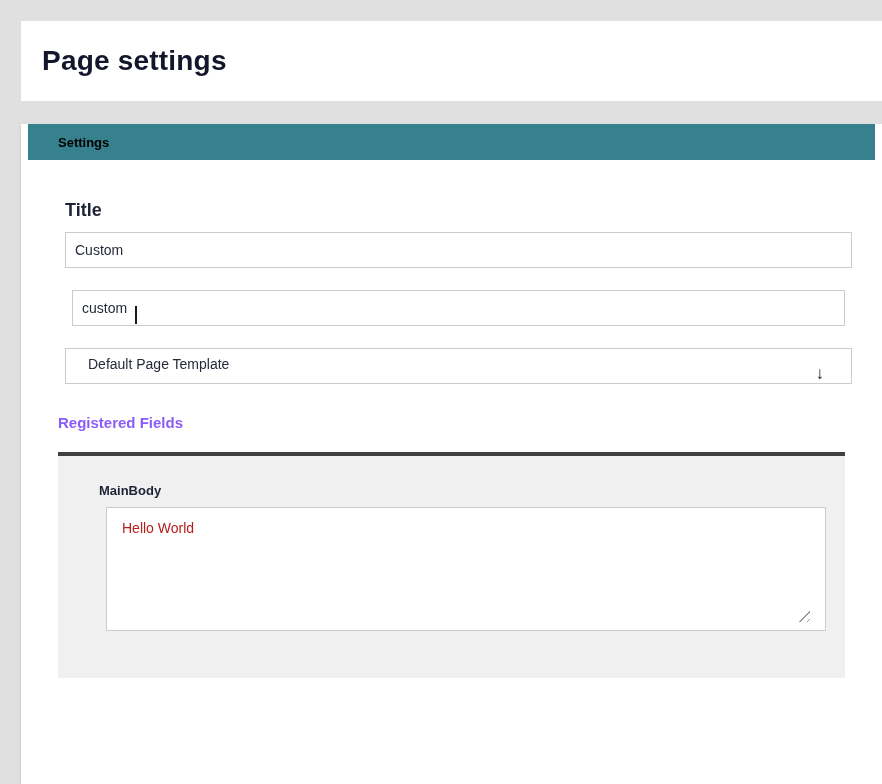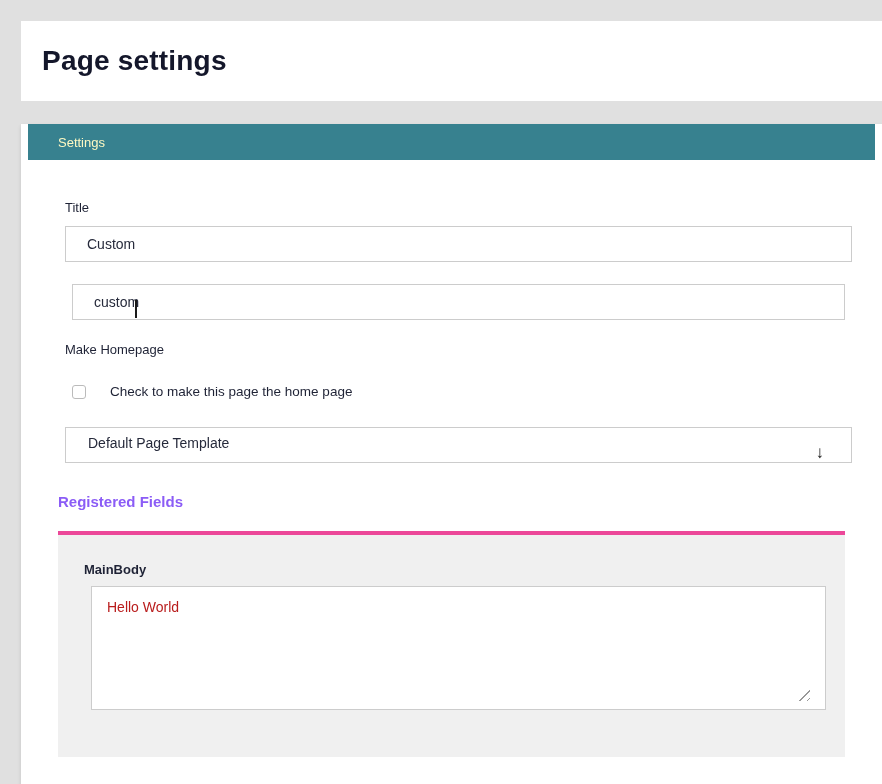--- a/index.html
+++ b/index.html
@@ -34,44 +34,44 @@
     box-shadow: 0 2px 4px rgba(0,0,0,0.12);
   }
   .card-header {
     background: #37818f;
     height: 36px;
     display: flex;
     align-items: center;
     padding-left: 23px;
   }
   .card-header-label {
-    color: #fef9c3;
+    color: #000000;
     font-size: 13px;
-    font-weight: 400;
+    font-weight: 700;
   }
   .card-body {
     padding: 26px 23px 0 23px;
   }
 
   .field-label {
     display: block;
-    font-size: 13px;
-    font-weight: 400;
+    font-size: 18px;
+    font-weight: 700;
     color: #1e2235;
     margin-bottom: 11px;
   }
   .text-input {
     width: 100%;
     height: 36px;
     border: 1px solid #cccccc;
     background: #ffffff;
     font-family: "Liberation Sans", sans-serif;
     font-size: 14px;
     color: #262a3b;
-    padding: 0 21px;
+    padding: 0 9px;
     outline: none;
     display: block;
   }
   .field-group { margin-bottom: 22px; }
 
   .input-wrap { position: relative; }
   .text-caret {
     position: absolute;
     left: 63px;
     top: 9px;
@@ -128,23 +128,23 @@
 
   .section-heading {
     font-size: 15px;
     font-weight: 700;
     color: #8b5cf6;
     margin-top: 30px;
     margin-bottom: 21px;
   }
 
   .fields-panel {
-    border-top: 4px solid #ec4899;
+    border-top: 4px solid #404040;
     background: #f0f0f0;
-    padding: 20px 19px 40px 19px;
+    padding: 20px 19px 40px 34px;
   }
   .panel-field-label {
     display: block;
     font-size: 13px;
     font-weight: 700;
     color: #1e2235;
     margin-bottom: 9px;
   }
   .textarea-wrap { position: relative; }
   .field-textarea {
@@ -194,27 +194,20 @@
       <input class="text-input" type="text" value="Custom" style="">
     </div>
 
     <div class="field-group">
       <div class="input-wrap">
         <input class="text-input" type="text" value="custom" style="">
         <div class="text-caret"></div>
       </div>
     </div>
 
-    <div>
-      <label class="field-label" style="margin-bottom:0;">Make Homepage</label>
-      <div class="checkbox-row">
-        <input class="checkbox" type="checkbox" style="">
-        <span class="checkbox-label">Check to make this page the home page</span>
-      </div>
-    </div>
 
     <div>
       <div class="select-box">
         <span>Default Page Template</span>
         <span class="select-arrow">↓</span>
       </div>
     </div>
 
     <h2 class="section-heading">Registered Fields</h2>
 

